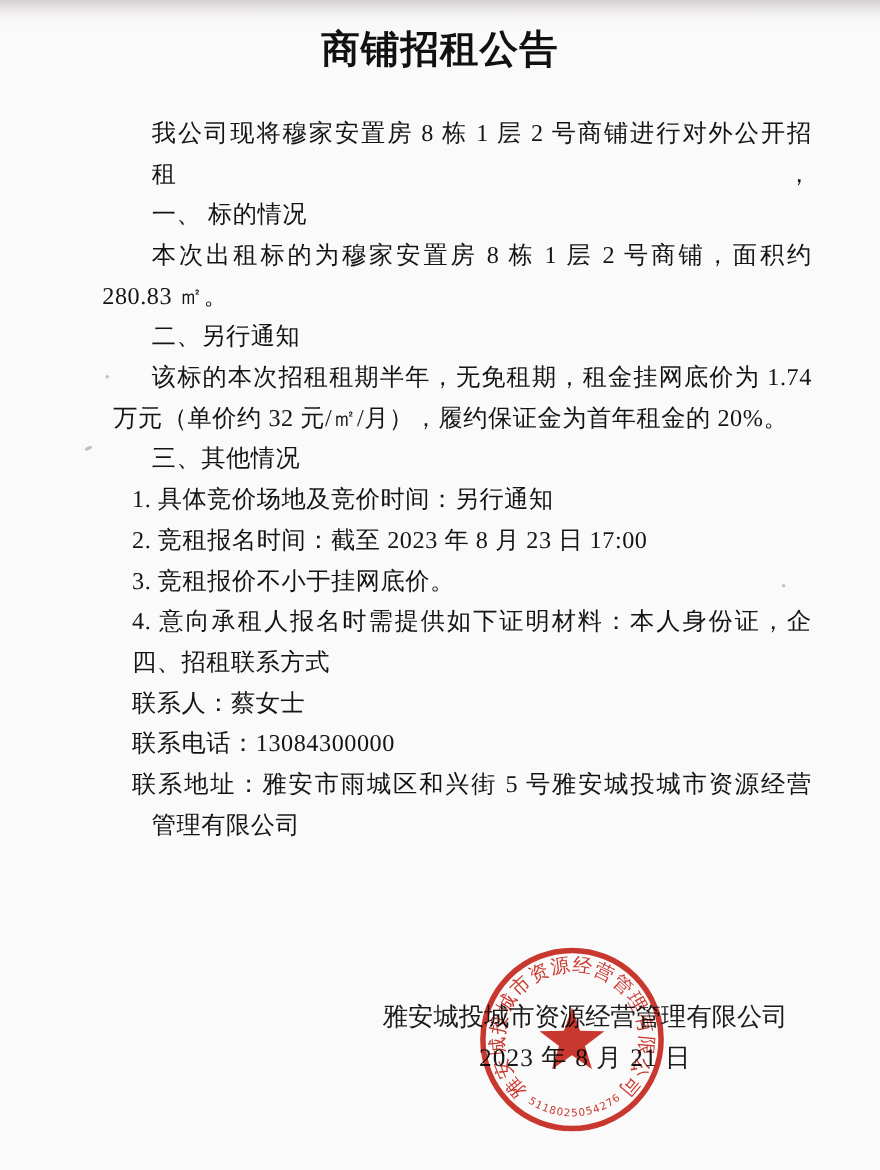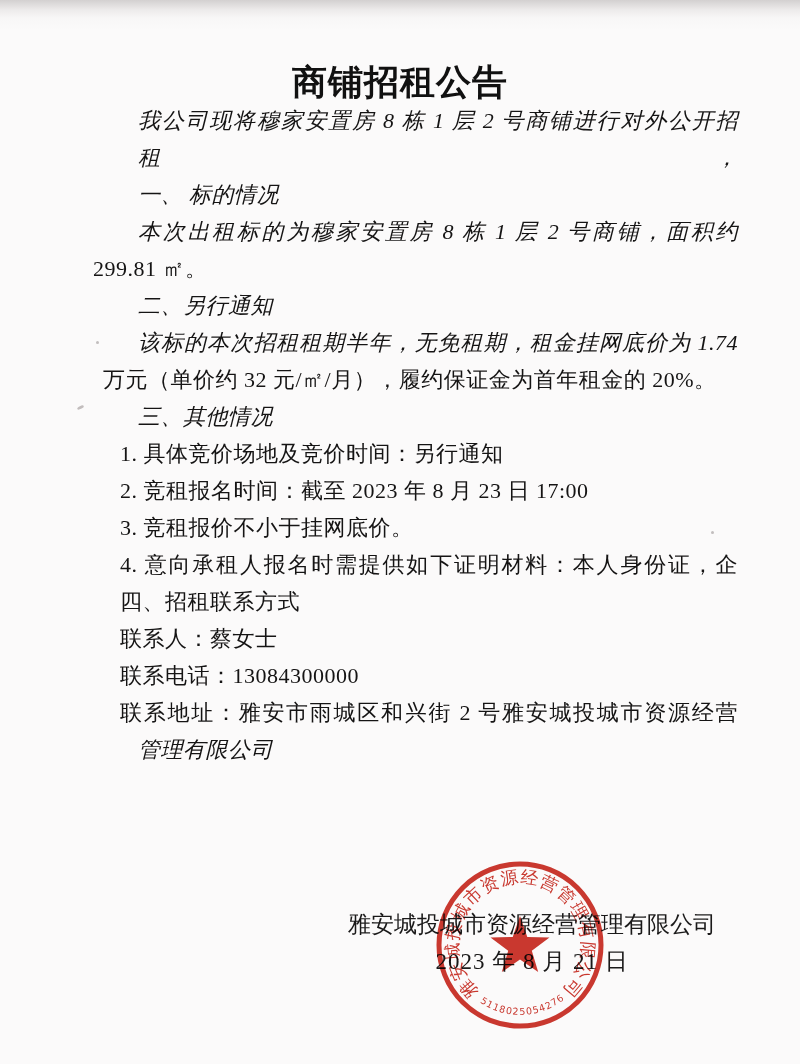--- a/index.html
+++ b/index.html
@@ -20,32 +20,31 @@
       rgba(230,227,227,.15) 18px,
       rgba(251,250,250,0) 30px);
     pointer-events:none;
   }
   .doc-title{
     position:absolute;top:25px;left:0;width:800px;
     text-align:center;
     font-size:35px;line-height:40px;font-weight:700;
     letter-spacing:1px;
     color:#111;
-    margin-top:38px;
   }
   .doc-body{
     position:absolute;top:102px;left:93px;width:645px;
     font-size:22px;line-height:37px;
     letter-spacing:.5px;
   }
   .ln{white-space:nowrap;}
   .ln.full{white-space:normal;text-align:justify;text-align-last:justify;}
   .ia{padding-left:10px;}
   .ib{padding-left:27px;}
-  .ic{padding-left:45px;font-style:italic;}
+  .ic{padding-left:45px;}
   .signature{
     position:absolute;top:906px;left:346px;width:372px;
     font-size:23px;line-height:37px;
     text-align:center;color:#1a1919;
   }
   .sig-company{letter-spacing:0;}
   .sig-date{letter-spacing:1px;}
   .seal{
     position:absolute;left:434px;top:859px;width:172px;height:172px;
     mix-blend-mode:multiply;opacity:.92;
@@ -60,33 +59,33 @@
 <body>
 
 <div class="scan-band"></div>
 
 <div class="doc-title">商铺招租公告</div>
 
 <div class="doc-body">
   <div class="ln ic full">我公司现将穆家安置房 8 栋 1 层 2 号商铺进行对外公开招租，</div>
   <div class="ln ic">一、 标的情况</div>
   <div class="ln ic full">本次出租标的为穆家安置房 8 栋 1 层 2 号商铺，面积约</div>
-  <div class="ln">299.81 ㎡。</div>
+  <div class="ln">280.83 ㎡。</div>
   <div class="ln ic">二、另行通知</div>
   <div class="ln ic full">该标的本次招租租期半年，无免租期，租金挂网底价为 1.74</div>
   <div class="ln ia">万元（单价约 32 元/㎡/月），履约保证金为首年租金的 20%。</div>
   <div class="ln ic">三、其他情况</div>
   <div class="ln ib">1. 具体竞价场地及竞价时间：另行通知</div>
   <div class="ln ib">2. 竞租报名时间：截至 2023 年 8 月 23 日 17:00</div>
   <div class="ln ib">3. 竞租报价不小于挂网底价。</div>
   <div class="ln ib full">4. 意向承租人报名时需提供如下证明材料：本人身份证，企</div>
   <div class="ln ib">四、招租联系方式</div>
   <div class="ln ib">联系人：蔡女士</div>
   <div class="ln ib">联系电话：13084300000</div>
-  <div class="ln ib full">联系地址：雅安市雨城区和兴街 2 号雅安城投城市资源经营</div>
+  <div class="ln ib full">联系地址：雅安市雨城区和兴街 5 号雅安城投城市资源经营</div>
   <div class="ln ic">管理有限公司</div>
 </div>
 
 <div class="signature">
   <div class="sig-company">雅安城投城市资源经营管理有限公司</div>
   <div class="sig-date">2023 年 8 月 21 日</div>
 </div>
 
 <svg class="seal" viewBox="0 0 172 172" xmlns="http://www.w3.org/2000/svg">
   <circle cx="86" cy="86" r="81" fill="none" stroke-width="5" stroke="#c8281e"></circle>

